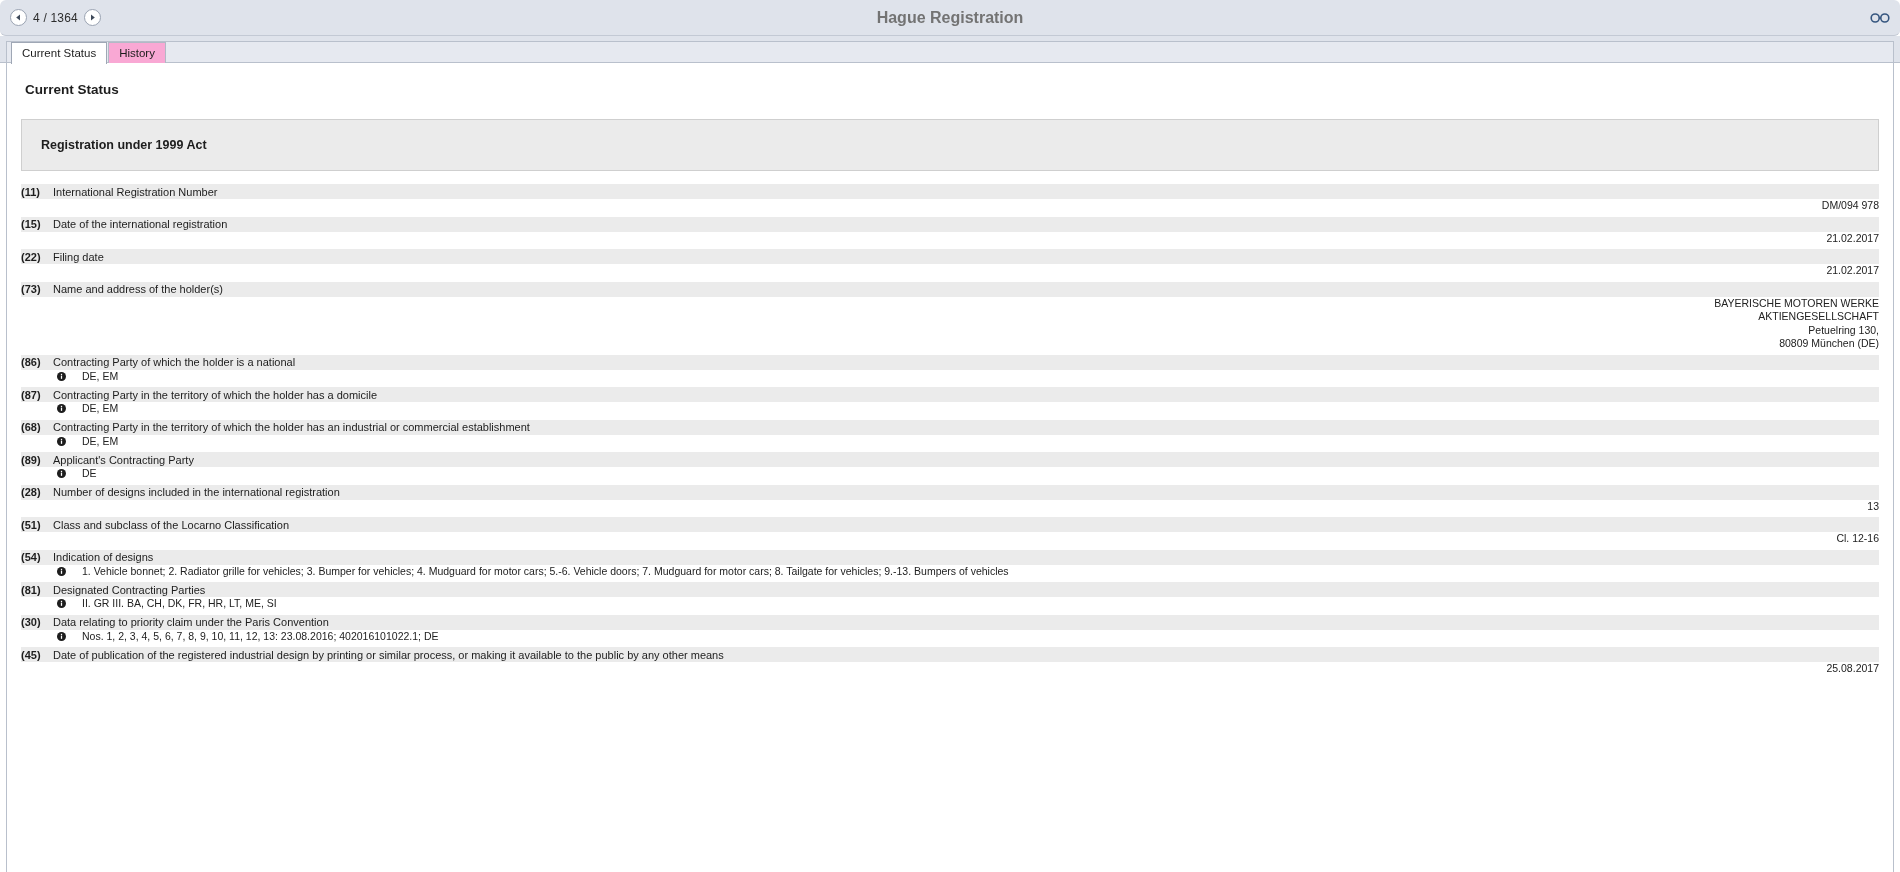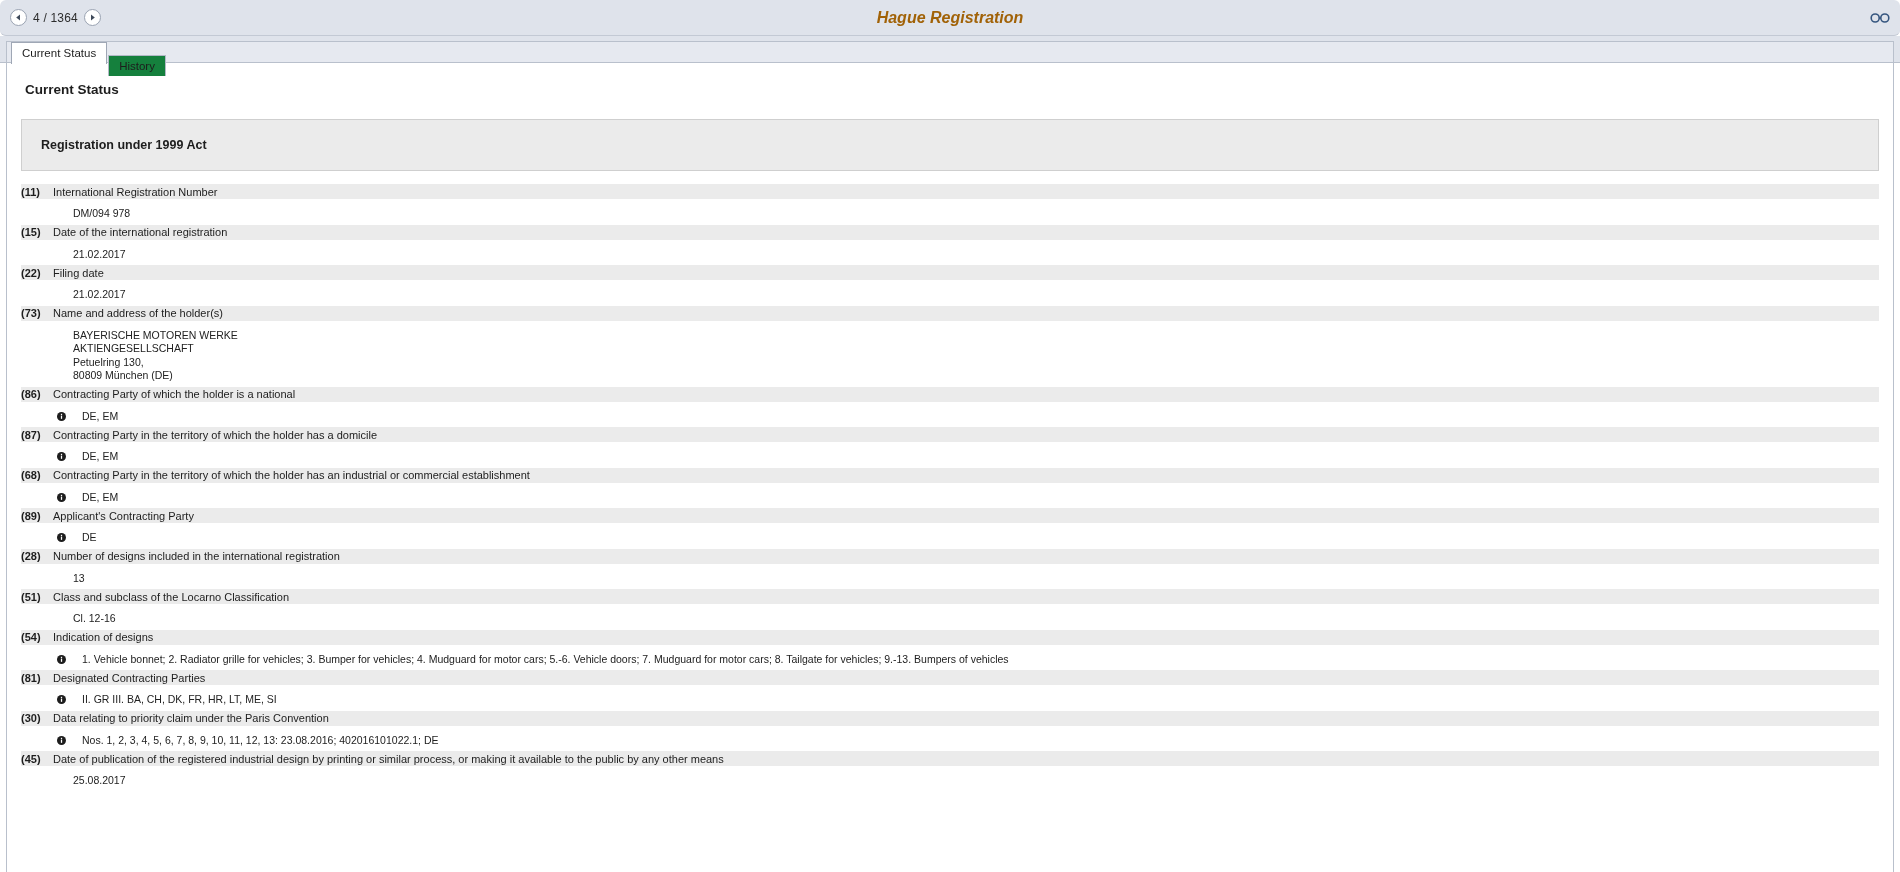--- a/index.html
+++ b/index.html
@@ -45,23 +45,22 @@
     color: #2d2d2d;
     letter-spacing: .2px;
     white-space: nowrap;
   }
   .app-title {
     position: absolute;
     left: 0; right: 0;
     text-align: center;
     font-size: 16px;
     font-weight: bold;
-    color: #a16207;
+    color: #737373;
     pointer-events: none;
-    font-style: italic;
   }
   .topbar-tools {
     position: absolute;
     right: 10px;
     top: 0; bottom: 0;
     display: flex;
     align-items: center;
   }
   .glasses-icon { display:block; cursor:pointer; }
 
@@ -81,25 +80,25 @@
     padding-left: 4px;
     position: relative;
   }
   .tab {
     font-size: 11.5px;
     color: #1d1d1d;
     padding: 4px 10px 3px 10px;
     line-height: 13px;
     border: 1px solid #b2b9c6;
     border-bottom: none;
-    background: #15803d;
+    background: #f9a8d4;
     margin-right: 1px;
     cursor: pointer;
     position: relative;
-    top: 14px;
+    top: 1px;
   }
   .tab.active {
     background: #ffffff;
     top: 2px;
     padding-bottom: 4px;
     border-color: #9fa7b5;
   }
 
   
   .panel {
@@ -150,21 +149,22 @@
     width: 32px;
     flex: 0 0 32px;
   }
   .field-label {
     font-size: 11px;
     font-weight: normal;
     color: #1d1d1d;
     white-space: nowrap;
   }
   .field-values {
-    padding: 8px 0 4px 0;
+    padding: 0 0 4px 0;
+    text-align: right;
   }
   .field-value {
     font-size: 10.5px;
     color: #222222;
     line-height: 13.5px;
     padding-left: 52px;
     white-space: nowrap;
   }
   .field-value.with-icon {
     padding-left: 36px;

